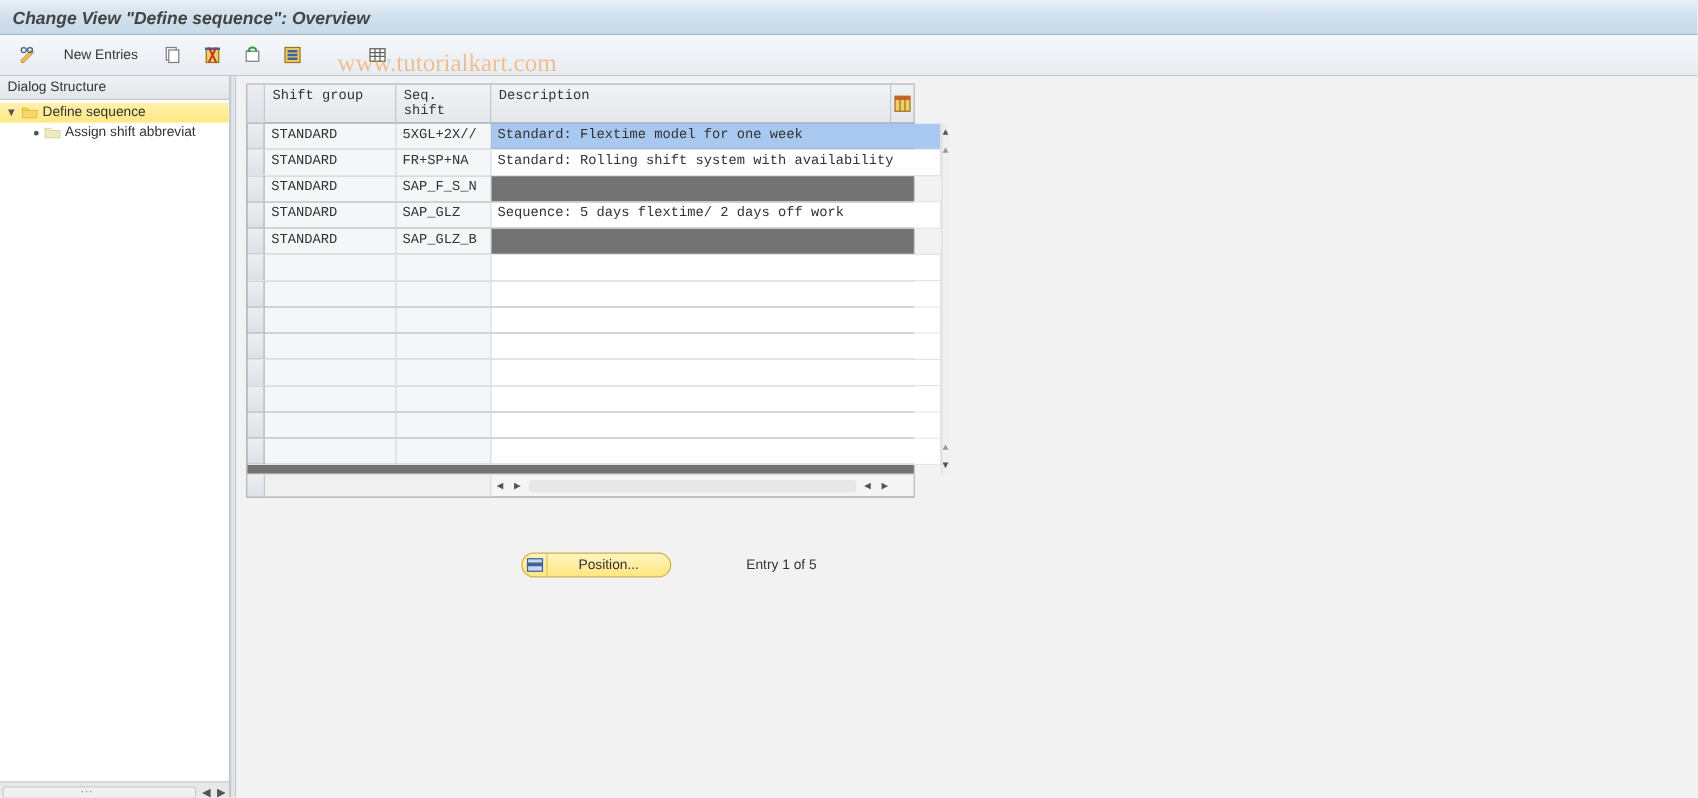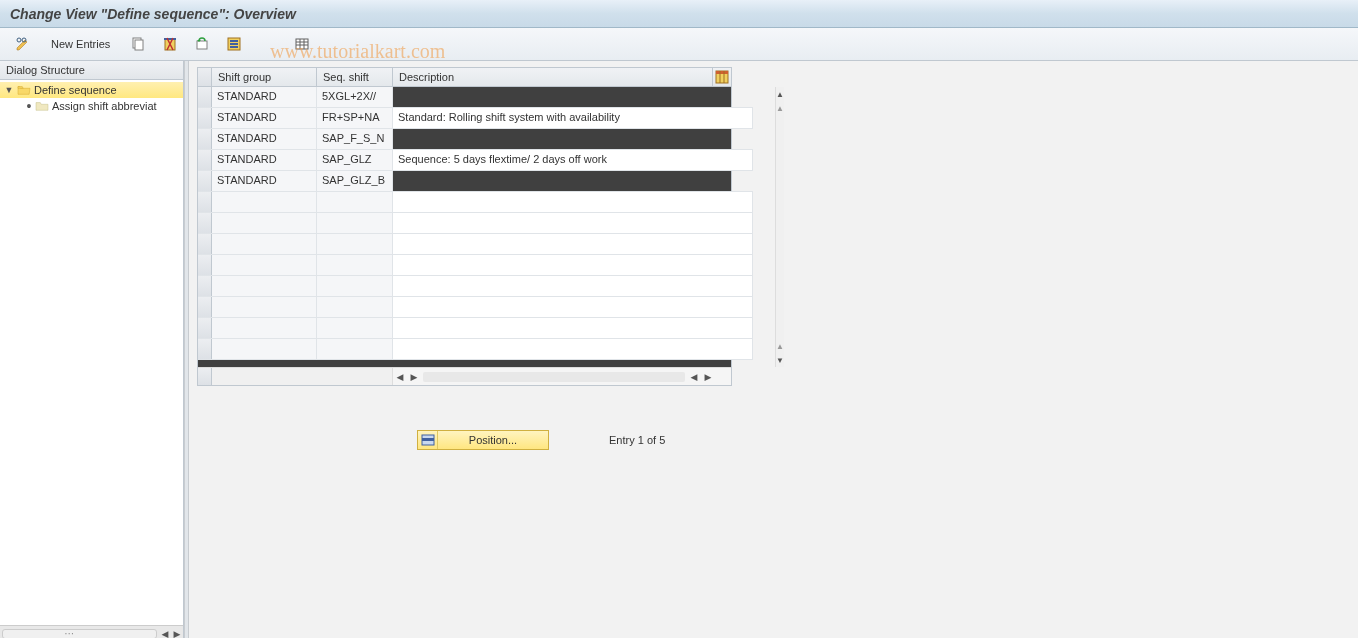--- a/index.html
+++ b/index.html
@@ -141,24 +141,25 @@
       cursor: pointer;
     }
 
     .right-panel {
       flex: 1;
       background: #f2f2f2;
       padding: 6px 8px;
       position: relative;
     }
     .grid-wrap {
-      background: #404040;
+      background: #737373;
       border: 1px solid #c0c8d0;
       width: 535px;
       position: relative;
+      font-family: Liberation Mono, monospace;
     }
     .grid-header {
       display: flex;
       background: linear-gradient(to bottom, #f0f2f5, #e4e8ec);
       border-bottom: 1px solid #c0c8d0;
     }
     .gh-sel {
       width: 14px;
       border-right: 1px solid #c0c8d0;
       background: linear-gradient(to bottom, #eceef1, #dde1e6);
@@ -178,21 +179,20 @@
       display: flex;
       align-items: center;
       justify-content: center;
       cursor: pointer;
     }
     .config-icon { width: 14px; height: 14px; }
 
     .grid-body {
       display: flex;
       height: 280px;
-      gap: 22px;
     }
     .grid-rows {
       flex: 1;
     }
     .grid-row {
       display: flex;
       height: 21px;
       border-bottom: 1px solid #e0e4e8;
     }
     .gr-sel {
@@ -239,23 +239,23 @@
       display: flex;
       align-items: center;
       gap: 60px;
       padding-left: 220px;
     }
     .pos-btn {
       display: inline-flex;
       align-items: center;
       background: linear-gradient(to bottom, #fff4c0, #ffe680);
       border: 1px solid #d0b040;
-      border-radius: 0;
+      border-radius: 10px;
       height: 20px;
-      width: 132px;
+      width: 120px;
       cursor: pointer;
     }
     .pos-btn-icon {
       width: 20px; height: 18px;
       display: flex; align-items: center; justify-content: center;
       border-right: 1px solid #e0c860;
     }
     .pos-btn-text { flex: 1; text-align: center; font-size: 11px; }
     .entry-count { font-size: 11px; color: #333; }
     .splitter {
@@ -383,20 +383,21 @@
               <line x1="9" y1="1" x2="9" y2="13" stroke="#a07020"></line>
             </svg>
         </div>
       </div>
       <div class="grid-body">
         <div class="grid-rows" id="grid-rows">
             <div class="grid-row">
               <div class="gr-sel"></div>
               <div class="gr-cell col-group ro">STANDARD</div>
               <div class="gr-cell col-name ro">5XGL+2X//</div>
+              <div class="gr-cell col-desc sel">Standard: Flextime model for one week</div>
             </div>
             <div class="grid-row">
               <div class="gr-sel"></div>
               <div class="gr-cell col-group ro">STANDARD</div>
               <div class="gr-cell col-name ro">FR+SP+NA</div>
               <div class="gr-cell col-desc">Standard: Rolling shift system with availability</div>
             </div>
             <div class="grid-row">
               <div class="gr-sel"></div>
               <div class="gr-cell col-group ro">STANDARD</div>

